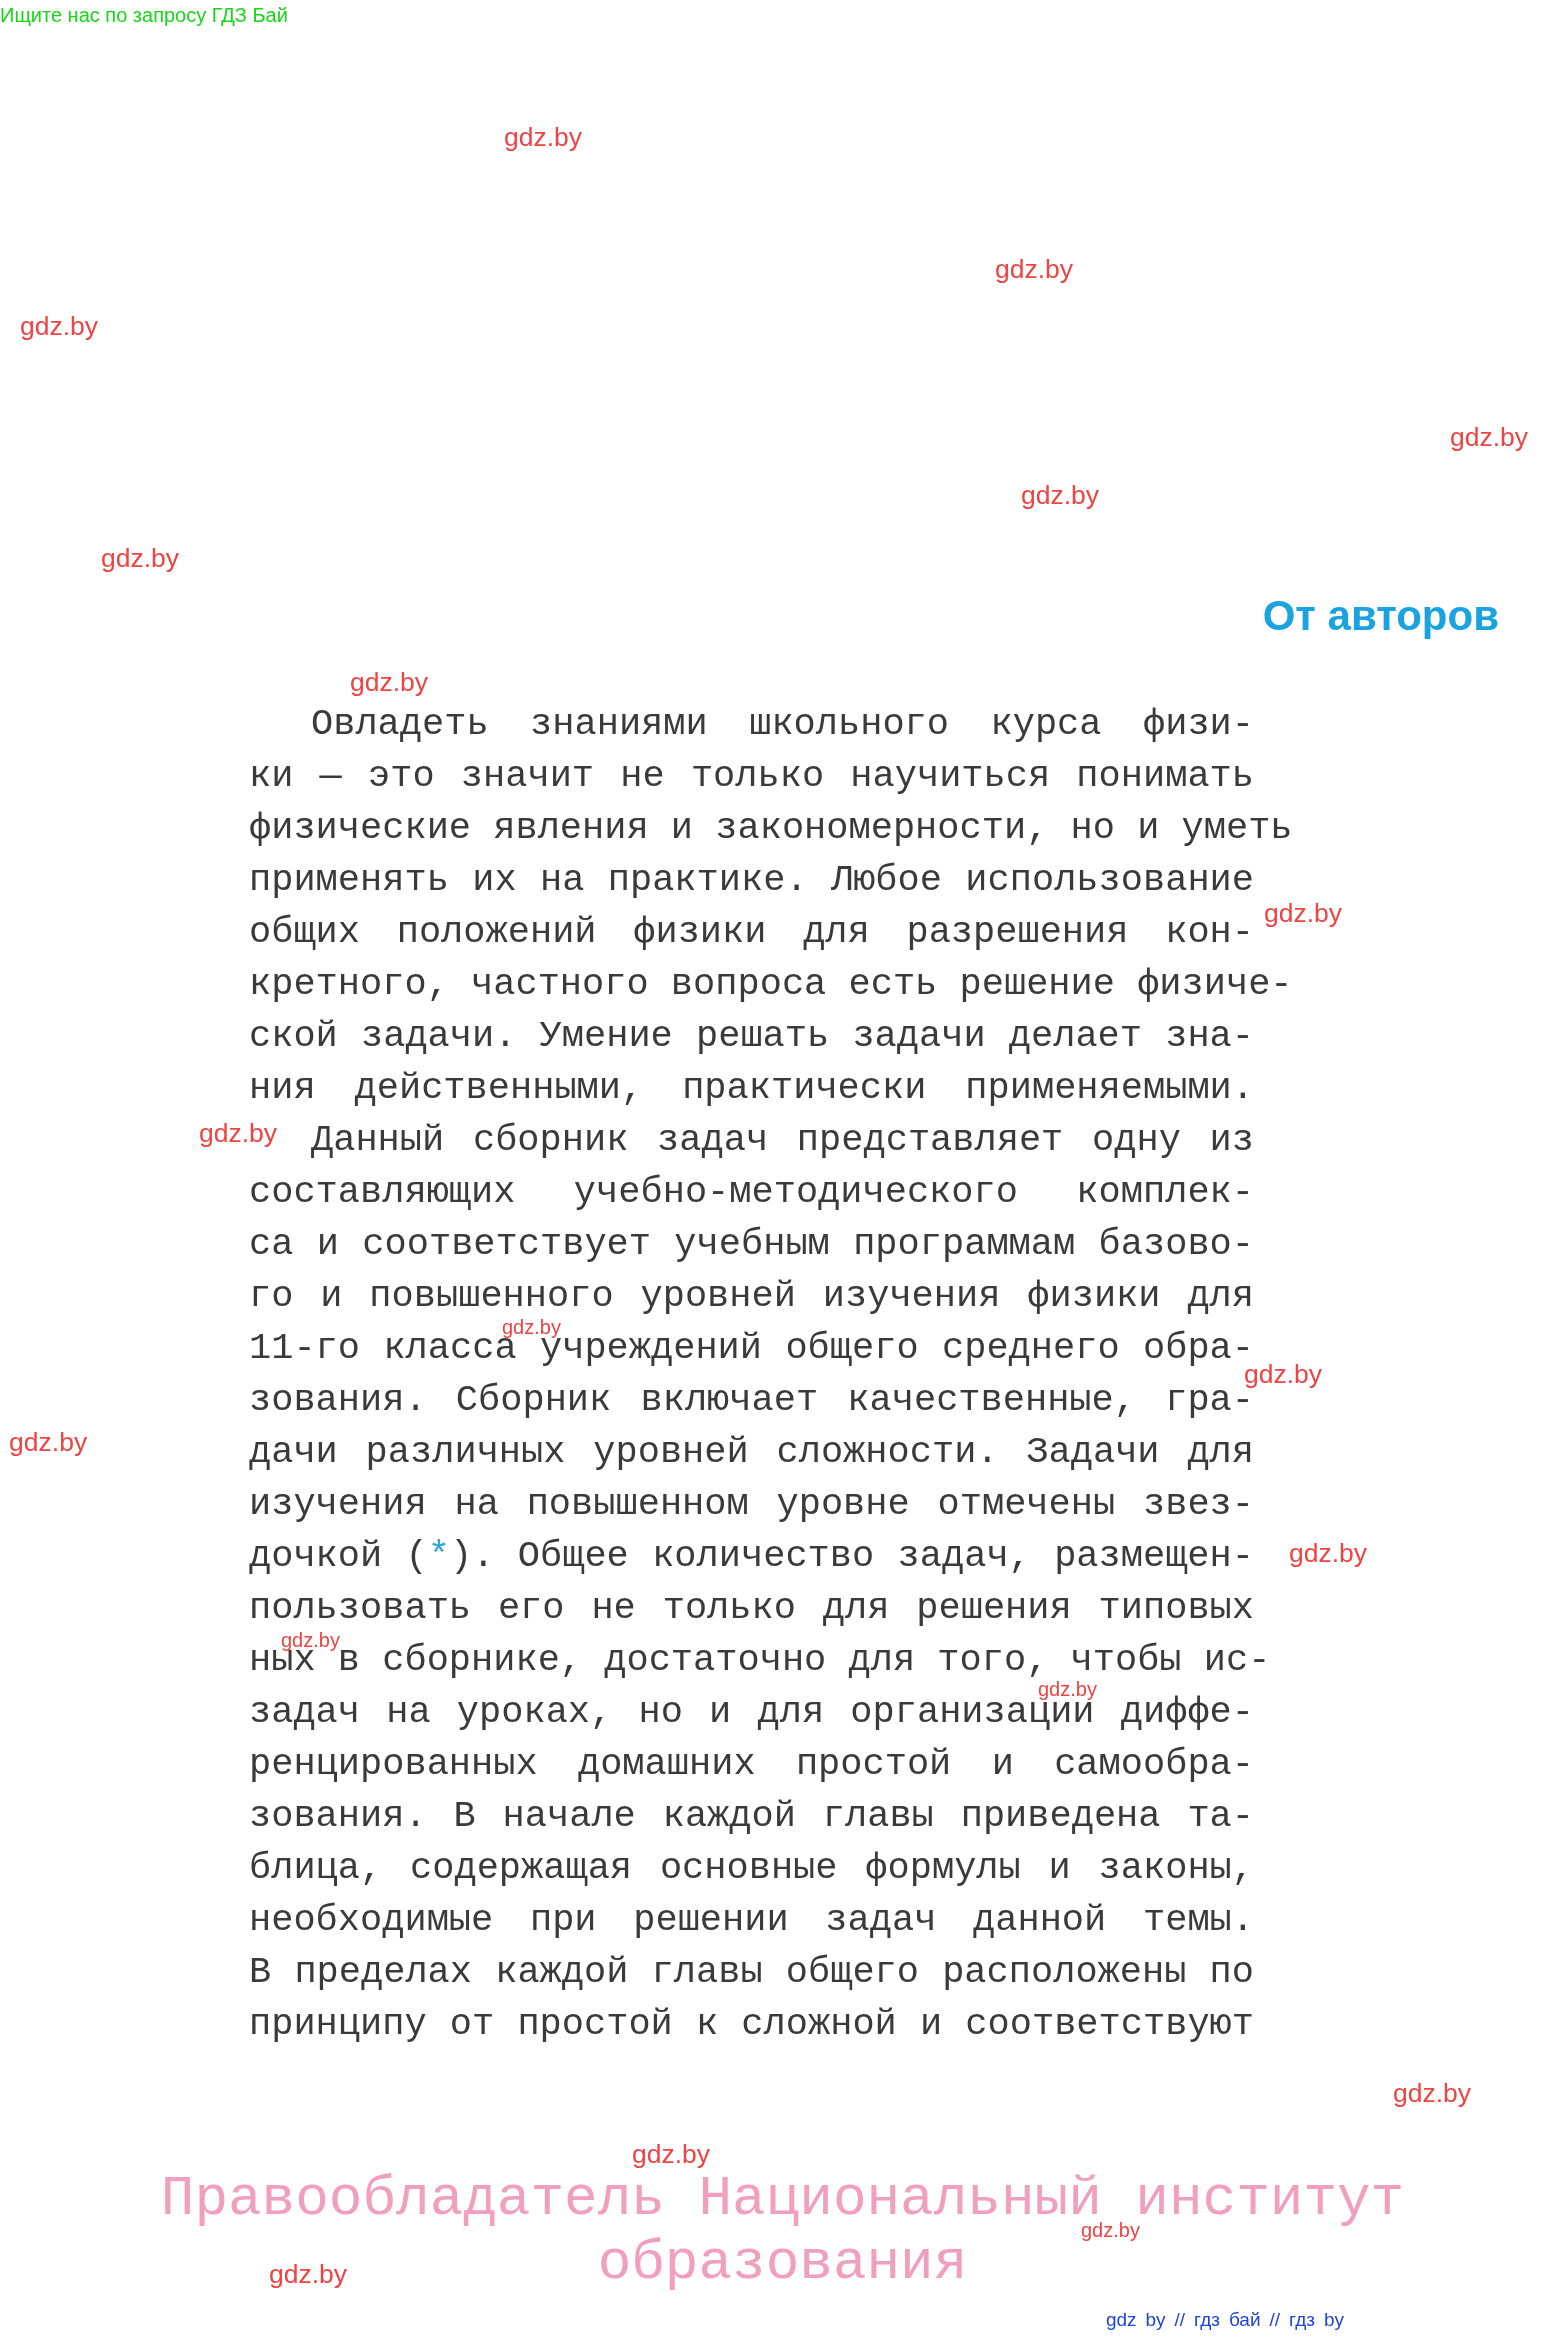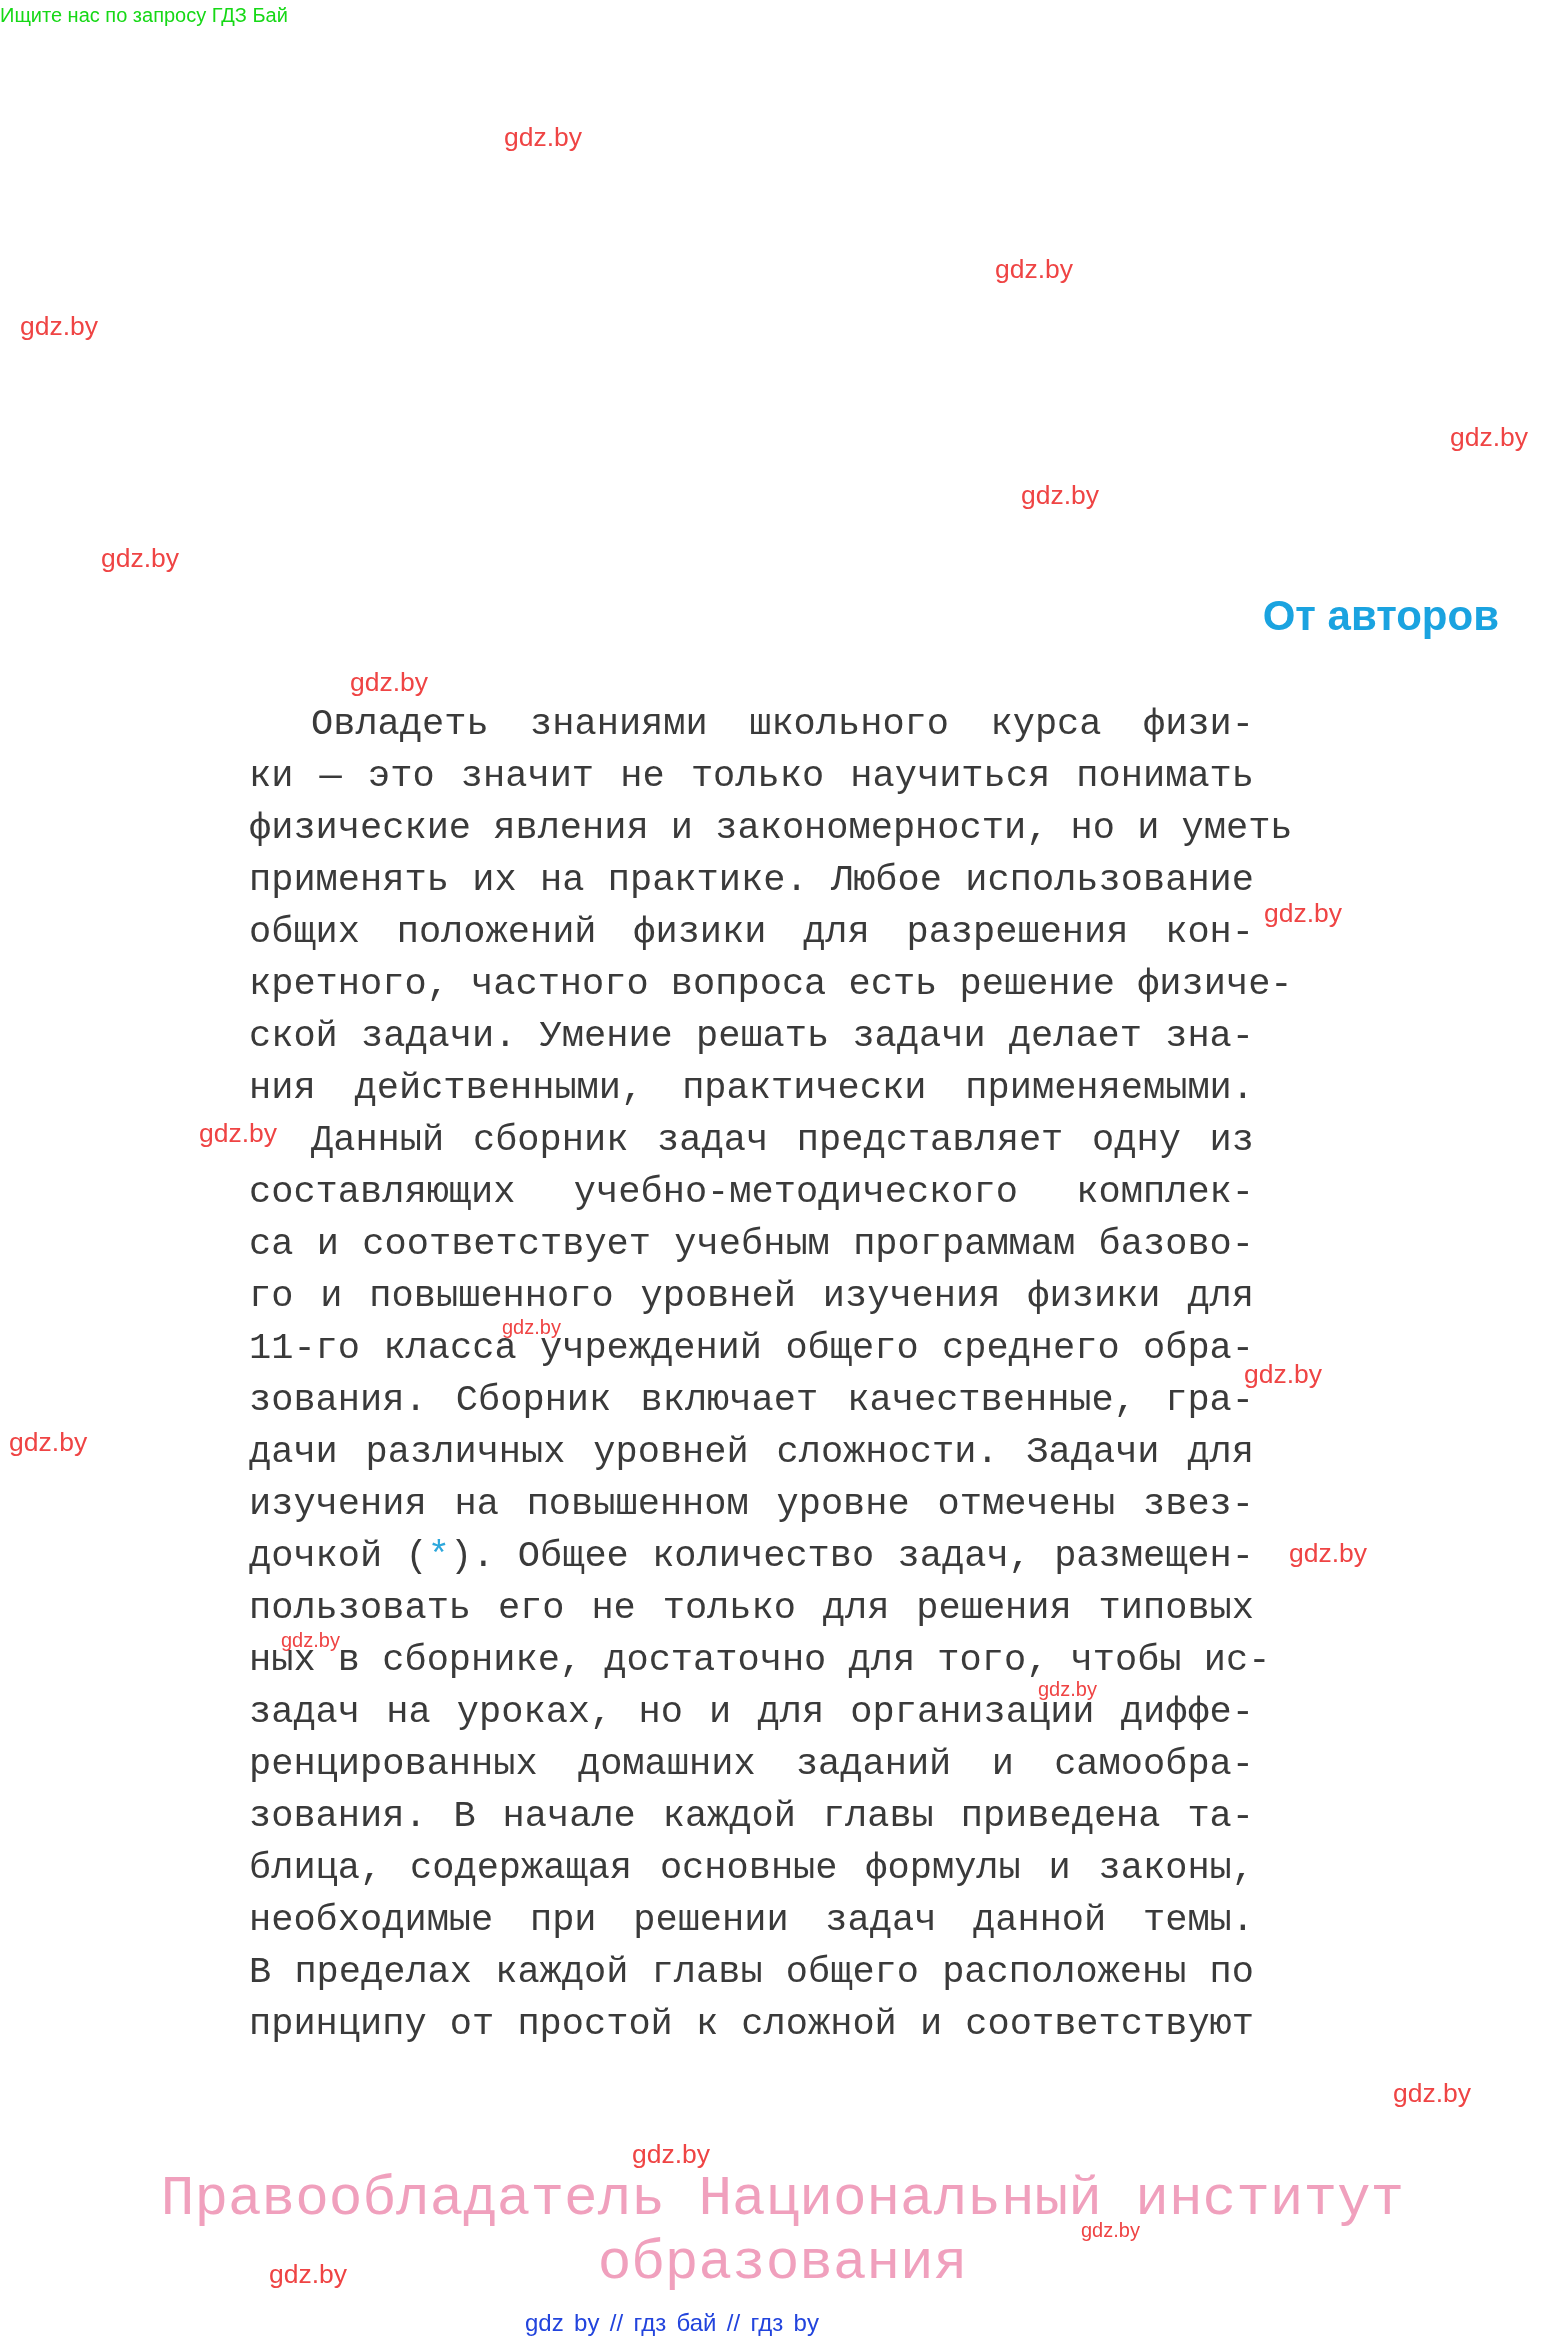--- a/index.html
+++ b/index.html
@@ -59,23 +59,23 @@
       position: absolute;
       top: 2167px; left: 0; width: 1565px;
       text-align: center;
       font-family: Liberation Mono, monospace;
       font-size: 56px;
       color: #f0a0bd;
     }
     .footer {
       position: absolute;
       top: 2309px; left: 0; width: 1344px;
-      text-align: center;
+      text-align: right;
       font-family: "Liberation Sans", sans-serif;
-      font-size: 24px;
+      font-size: 19px;
       color: #2244dd;
       word-spacing: 3.7px;
     }
   </style>
 </head>
 <body>
 
 <div class="top-banner">Ищите нас по запросу ГДЗ Бай</div>
 
 <span class="wm" style="top:124px; left:504px;">gdz.by</span>
@@ -114,21 +114,21 @@
   <div class="line">са и соответствует учебным программам базово-</div>
   <div class="line">го и повышенного уровней изучения физики для</div>
   <div class="line">11-го класса учреждений общего среднего обра-</div>
   <div class="line">зования. Сборник включает качественные, гра-</div>
   <div class="line">дачи различных уровней сложности. Задачи для</div>
   <div class="line">изучения на повышенном уровне отмечены звез-</div>
   <div class="line"><span>дочкой (</span><span class="asterisk">*</span><span>). Общее количество задач, размещен-</span></div>
   <div class="line">пользовать его не только для решения типовых</div>
   <div class="line">ных в сборнике, достаточно для того, чтобы ис-</div>
   <div class="line">задач на уроках, но и для организации диффе-</div>
-  <div class="line">ренцированных домашних заданий и самообра-</div>
+  <div class="line">ренцированных домашних простой и самообра-</div>
   <div class="line">зования. В начале каждой главы приведена та-</div>
   <div class="line">блица, содержащая основные формулы и законы,</div>
   <div class="line">необходимые при решении задач данной темы.</div>
   <div class="line">В пределах каждой главы общего расположены по</div>
   <div class="line">принципу от простой к сложной и соответствуют</div>
 </div>
 
 <div class="copyright">Правообладатель Национальный институт образования</div>
 
 <div class="footer">gdz by  //  гдз бай  //  гдз by</div>

